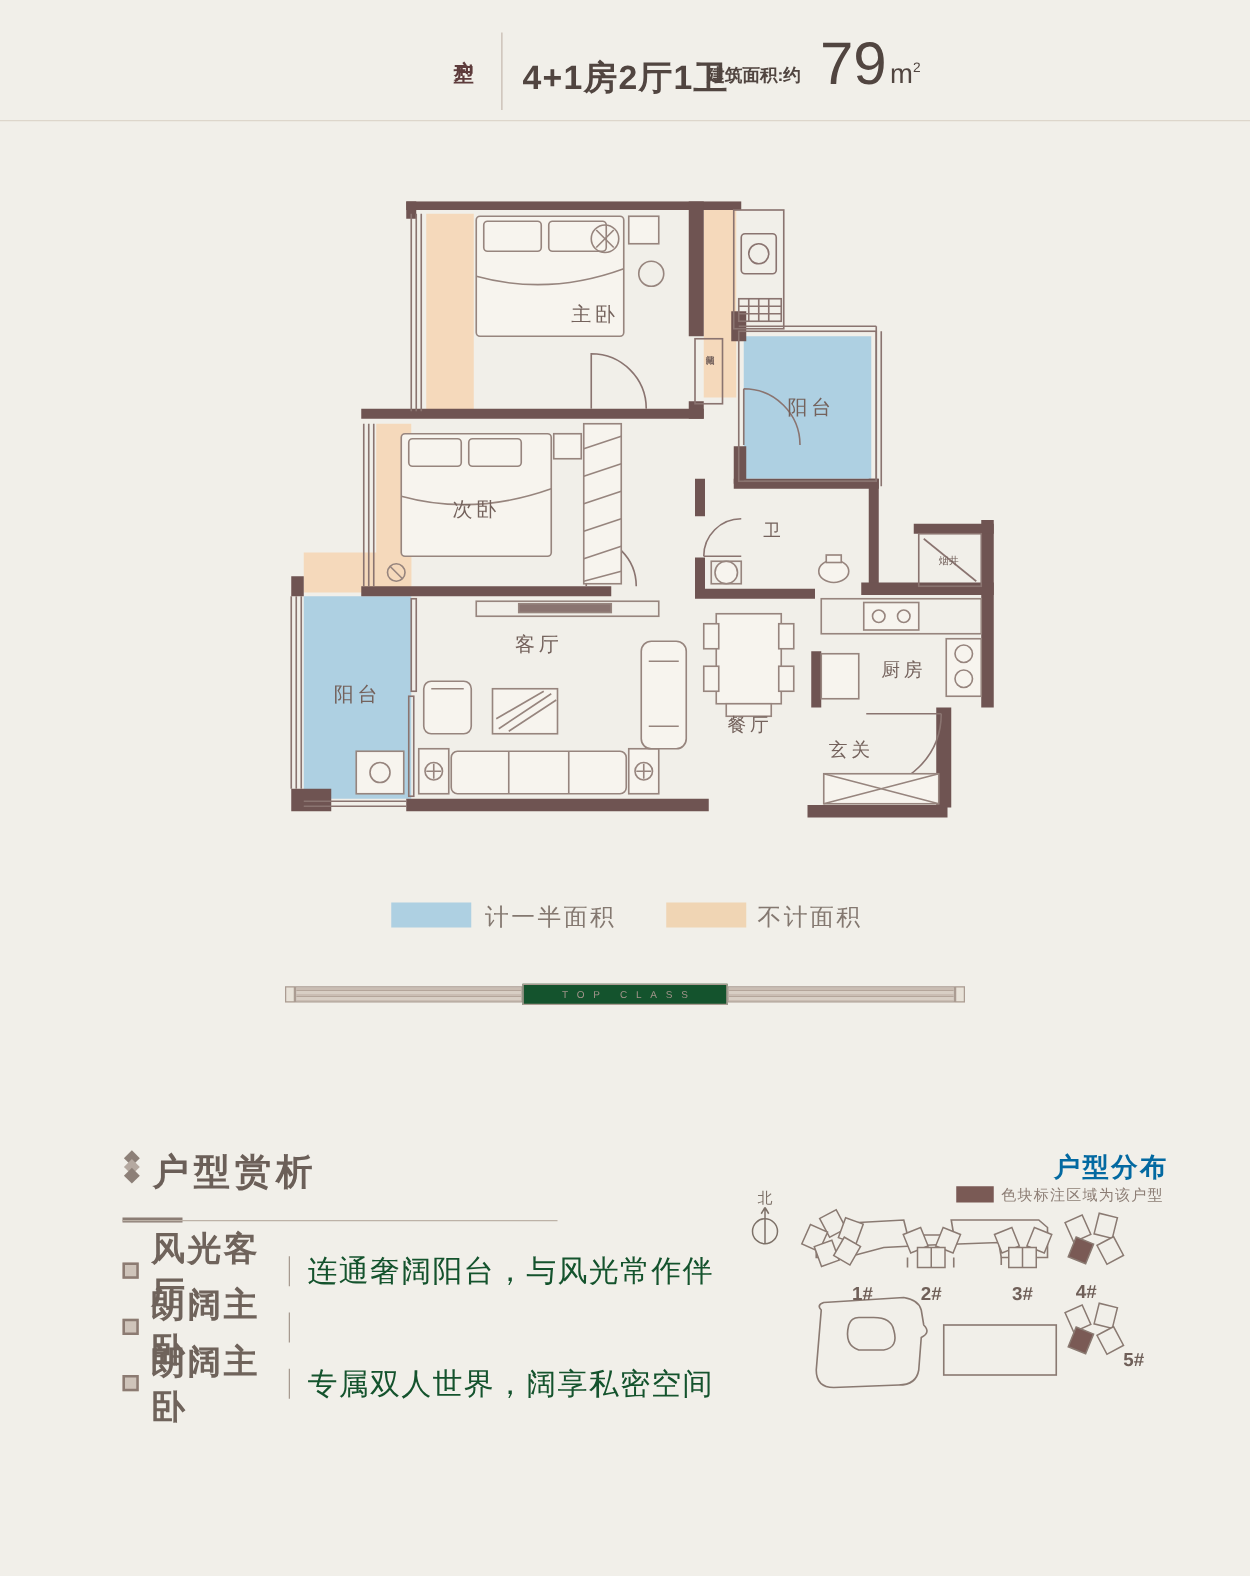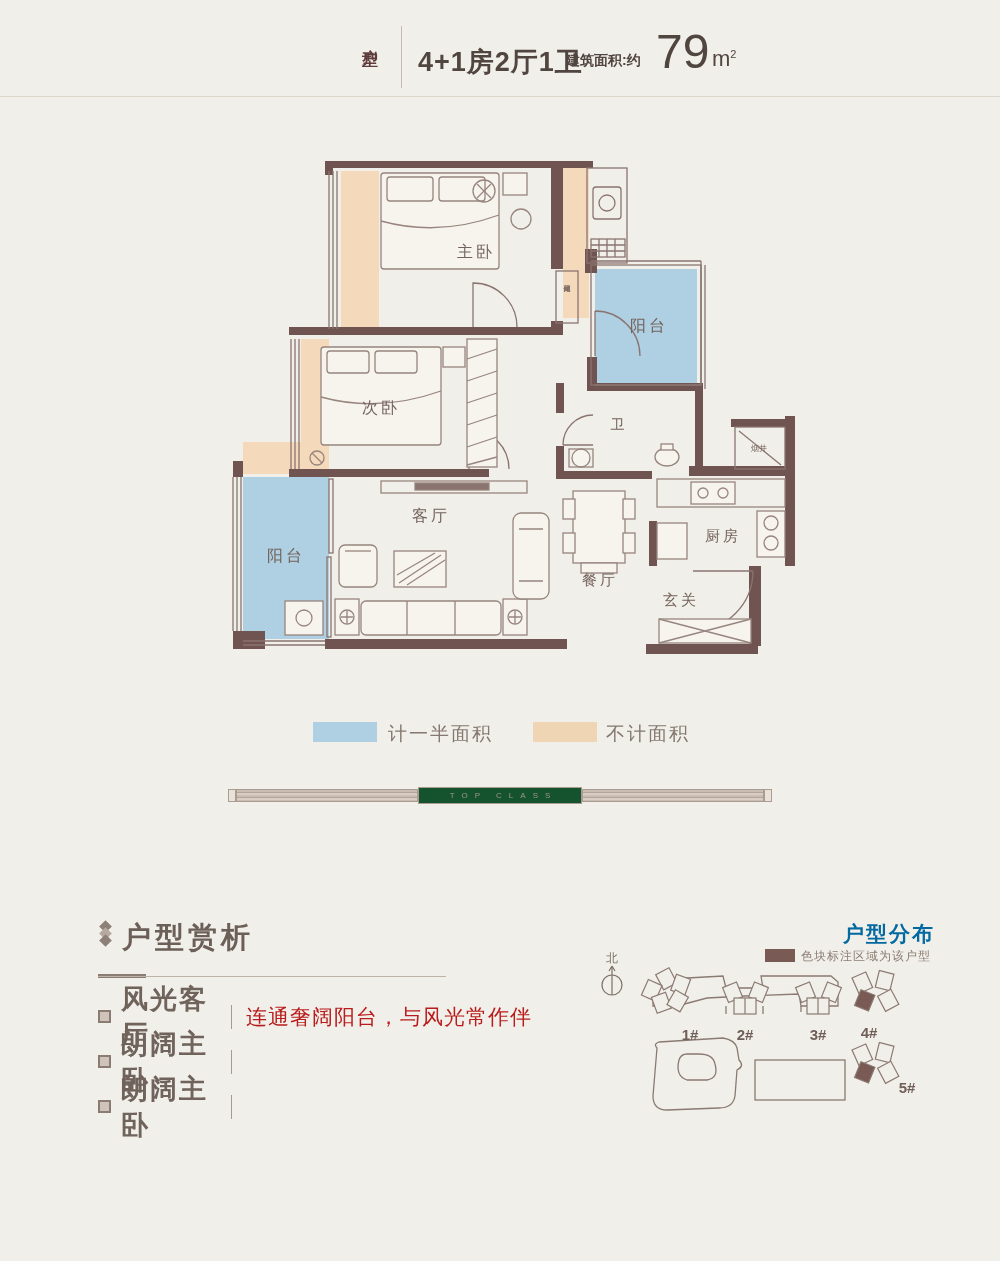--- a/index.html
+++ b/index.html
@@ -49,21 +49,21 @@
   .an-title{position:absolute;left:24px;top:0;font-size:29px;font-weight:700;color:#6b5f58;letter-spacing:4px;
     font-family:"Liberation Serif", serif;}
   .an-rule{position:relative;height:6px;margin-top:6px;}
   .an-rule .thick{position:absolute;left:0;top:0;width:48px;height:4px;background:#8b7d74;}
   .an-rule .thin{position:absolute;left:0;top:2px;width:348px;height:1px;background:#bdb2a7;}
   .an-items{margin-top:14px;}
   .an-row{display:flex;align-items:center;height:45px;}
   .an-bullet{width:9px;height:9px;border:2px solid #8c7b72;background:#cfc4ba;margin-right:10px;flex:0 0 auto;}
   .an-term{width:104px;font-size:27px;font-weight:700;color:#6f635b;letter-spacing:2px;flex:0 0 auto;}
   .an-sep{width:1px;height:24px;background:#a79a90;margin:0 14px 0 6px;flex:0 0 auto;}
-  .an-desc{font-size:21px;color:#b91c1c;letter-spacing:1px;white-space:nowrap;}
+  .an-desc{font-size:24px;color:#14532d;letter-spacing:1px;white-space:nowrap;}
   
   .dist-title{position:absolute;left:843px;top:920px;font-size:21px;font-weight:700;color:#0369a1;letter-spacing:2px;}
   .dist-sw{position:absolute;left:765px;top:949px;width:30px;height:13px;background:#7a5a55;}
   .dist-note{position:absolute;left:801px;top:948px;font-size:12px;color:#8c7d74;letter-spacing:1px;text-align:center;}
   .siteplan{position:absolute;left:595px;top:948px;width:355px;height:172px;}
 </style>
 </head>
 <body>
 
 <div class="hdr">
@@ -266,20 +266,21 @@
     </div>
     <div class="an-row">
       <div class="an-bullet"></div>
       <div class="an-term">朗阔主卧</div>
       <div class="an-sep"></div>
     </div>
     <div class="an-row">
       <div class="an-bullet"></div>
       <div class="an-term">朗阔主卧</div>
       <div class="an-sep"></div>
+      <div class="an-desc">专属双人世界，阔享私密空间</div>
     </div>
   </div>
 </div>
 
 <div class="dist-title">户型分布</div>
 <div class="dist-sw"></div>
 <div class="dist-note">色块标注区域为该户型</div>
 
 <svg class="siteplan" viewBox="0 0 355 172">
 

